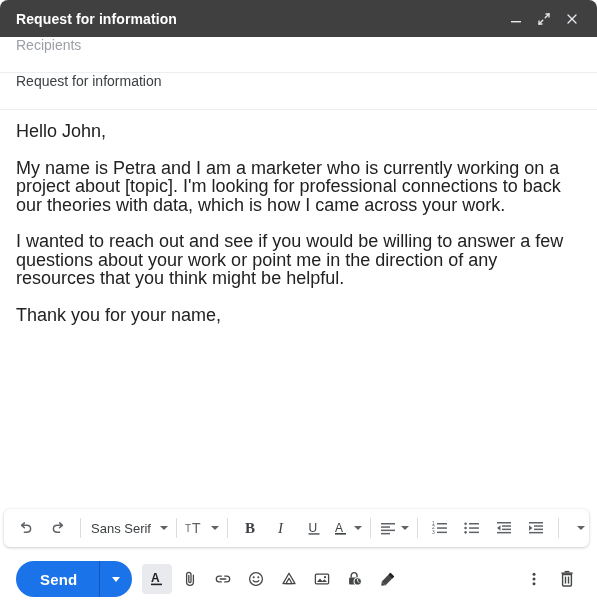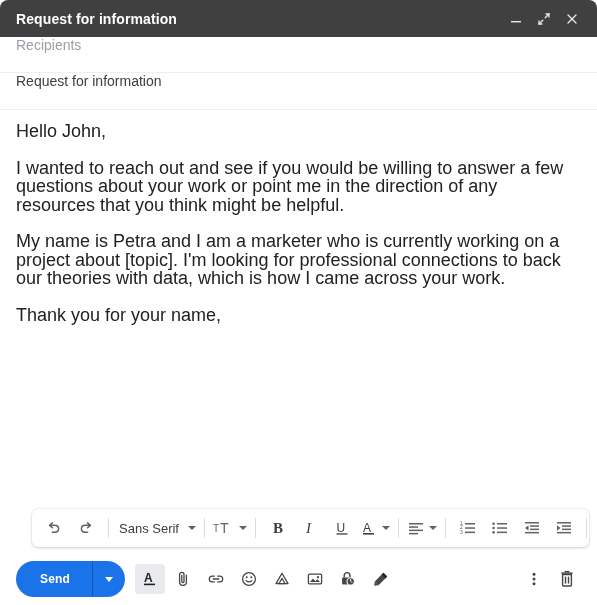--- a/index.html
+++ b/index.html
@@ -96,21 +96,21 @@
   }
   .body-area p {
     margin: 0 0 18px 0;
   }
   .body-area p:last-child { margin-bottom: 0; }
   .body-area .sig-line { display: block; }
 
   
   .format-bar-wrap {
     flex: 0 0 auto;
-    padding: 0 8px 0 32px;
+    padding: 0 8px 0 4px;
     margin-bottom: 6px;
   }
   .format-bar {
     height: 38px;
     background: #ffffff;
     border-radius: 6px;
     box-shadow: 0 1px 3px rgba(60,64,67,0.22), 0 0 2px rgba(60,64,67,0.12);
     display: flex;
     align-items: center;
     padding: 0 6px;
@@ -183,21 +183,21 @@
     overflow: hidden;
     margin-right: 10px;
     flex: 0 0 auto;
   }
   .send-btn {
     display: flex;
     align-items: center;
     justify-content: center;
     padding: 0 22px 0 24px;
     color: #ffffff;
-    font-size: 12px;
+    font-size: 15px;
     font-weight: bold;
     cursor: pointer;
     letter-spacing: 0.2px;
   }
   .send-more {
     width: 32px;
     display: flex;
     align-items: center;
     justify-content: center;
     cursor: pointer;
@@ -265,22 +265,22 @@
   <div class="field-row field-recipients">
     <span class="field-placeholder">Recipients</span>
   </div>
 
   <div class="field-row field-subject">
     <span class="field-value">Request for information</span>
   </div>
 
   <div class="body-area">
     <p>Hello John,</p>
+    <p>My name is Petra and I am a marketer who is currently working on a project about [topic]. I'm looking for professional connections to back our theories with data, which is how I came across your work.</p>
     <p>I wanted to reach out and see if you would be willing to answer a few questions about your work or point me in the direction of any resources that you think might be helpful.</p>
-    <p>My name is Petra and I am a marketer who is currently working on a project about [topic]. I'm looking for professional connections to back our theories with data, which is how I came across your work.</p>
     <p>
       <span class="sig-line">Thank you for your name,</span>
     </p>
   </div>
 
   <div class="format-bar-wrap">
     <div class="format-bar">
 
       <div class="tb-btn">
         <svg width="18" height="18" viewBox="0 0 18 18">

